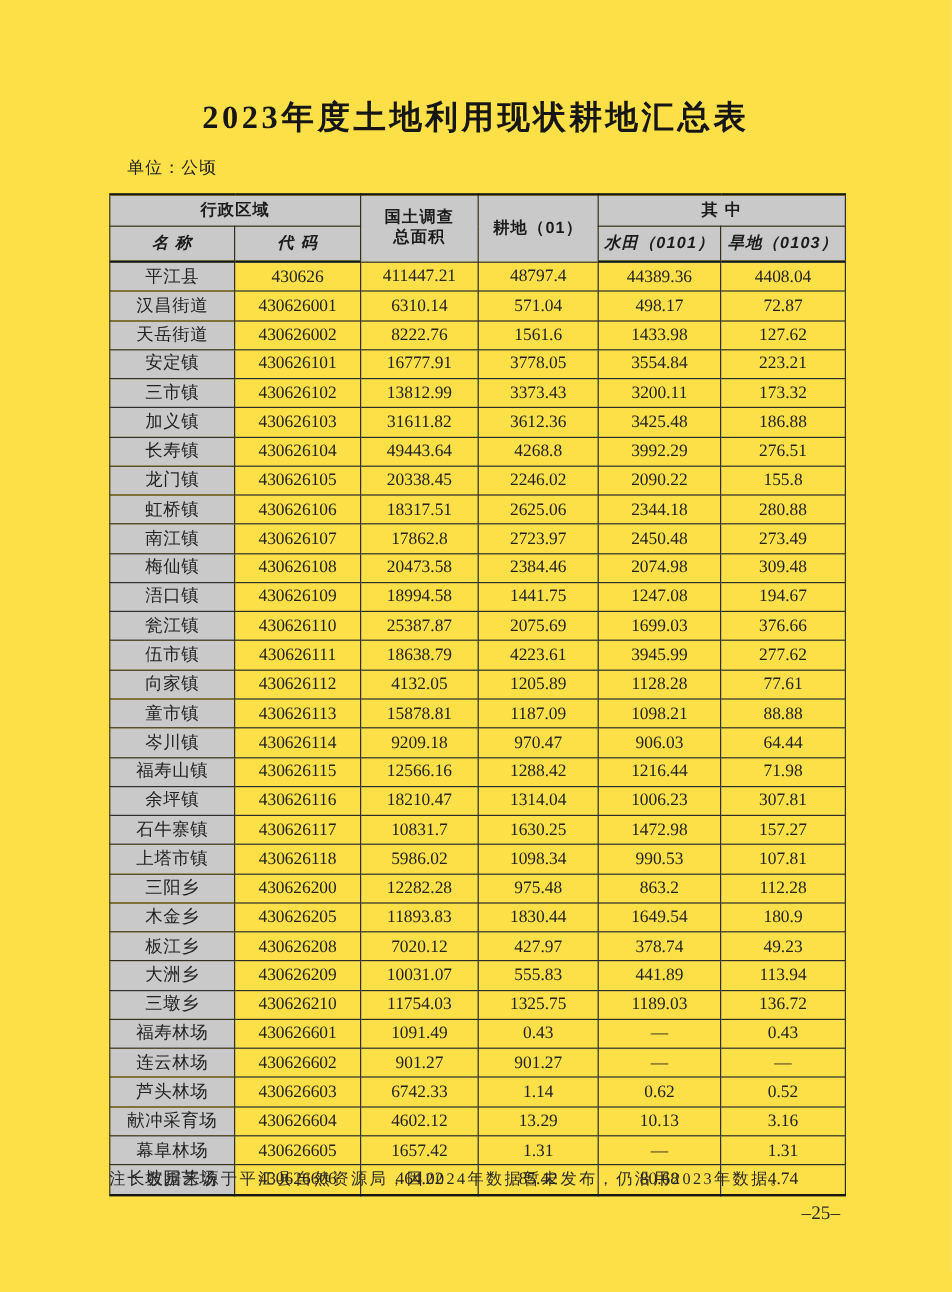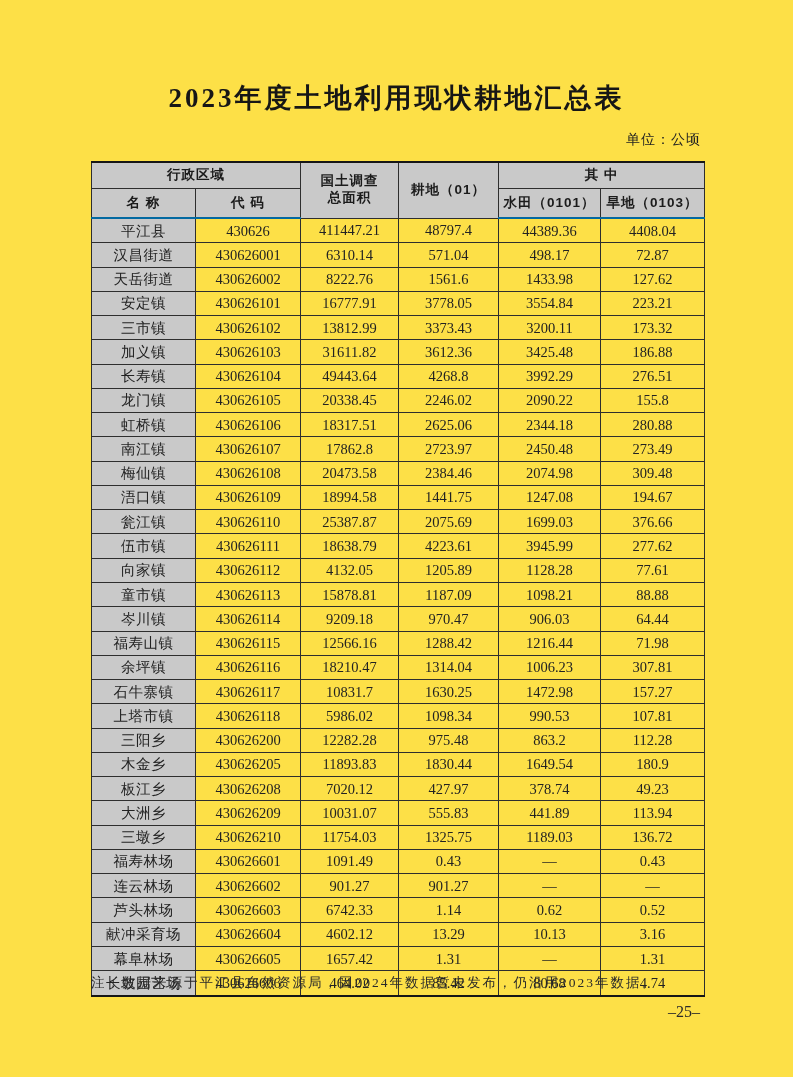--- a/index.html
+++ b/index.html
@@ -18,22 +18,21 @@
     text-align:center;
     font-size:27px;
     font-weight:600;
     letter-spacing:3px;
     color:#161616;
     margin:0;
     font-family:"Liberation Serif","DejaVu Serif",serif;
   }
   .unit-label{
     position:absolute;
-    top:131px;left:82px;width:619px;
-    text-align:right;
+    top:131px;left:106px;width:619px;
     font-size:14px;
     color:#222222;
     letter-spacing:1px;
   }
   table.land-table{
     position:absolute;
     left:91px;top:161px;
     width:613px;
     border-collapse:collapse;
     table-layout:fixed;
@@ -55,21 +54,21 @@
   table.land-table thead th{
     background:#c9c9c9;
     font-family:"Liberation Sans","DejaVu Sans",sans-serif;
     font-weight:600;
     font-size:13.5px;
     letter-spacing:1px;
     color:#1b1b1b;
   }
   table.land-table thead tr.h1 th{height:25px;}
   table.land-table thead tr.h2 th{height:28px;}
-  table.land-table thead tr.h2 th{border-bottom:2px solid #0369a1;}
+  table.land-table thead tr.h2 th{border-bottom:2px solid #0f172a;font-style:italic;}
   th.two-line{white-space:pre-line;line-height:1.3;margin-left:36px;}
   table.land-table tbody td{
     height:23.28px;
     font-size:14.5px;
     color:#222222;
     font-family:"Liberation Serif","DejaVu Serif",serif;
   }
   table.land-table tbody td.name-col{
     background:#c9c9c9;
     letter-spacing:0.5px;

